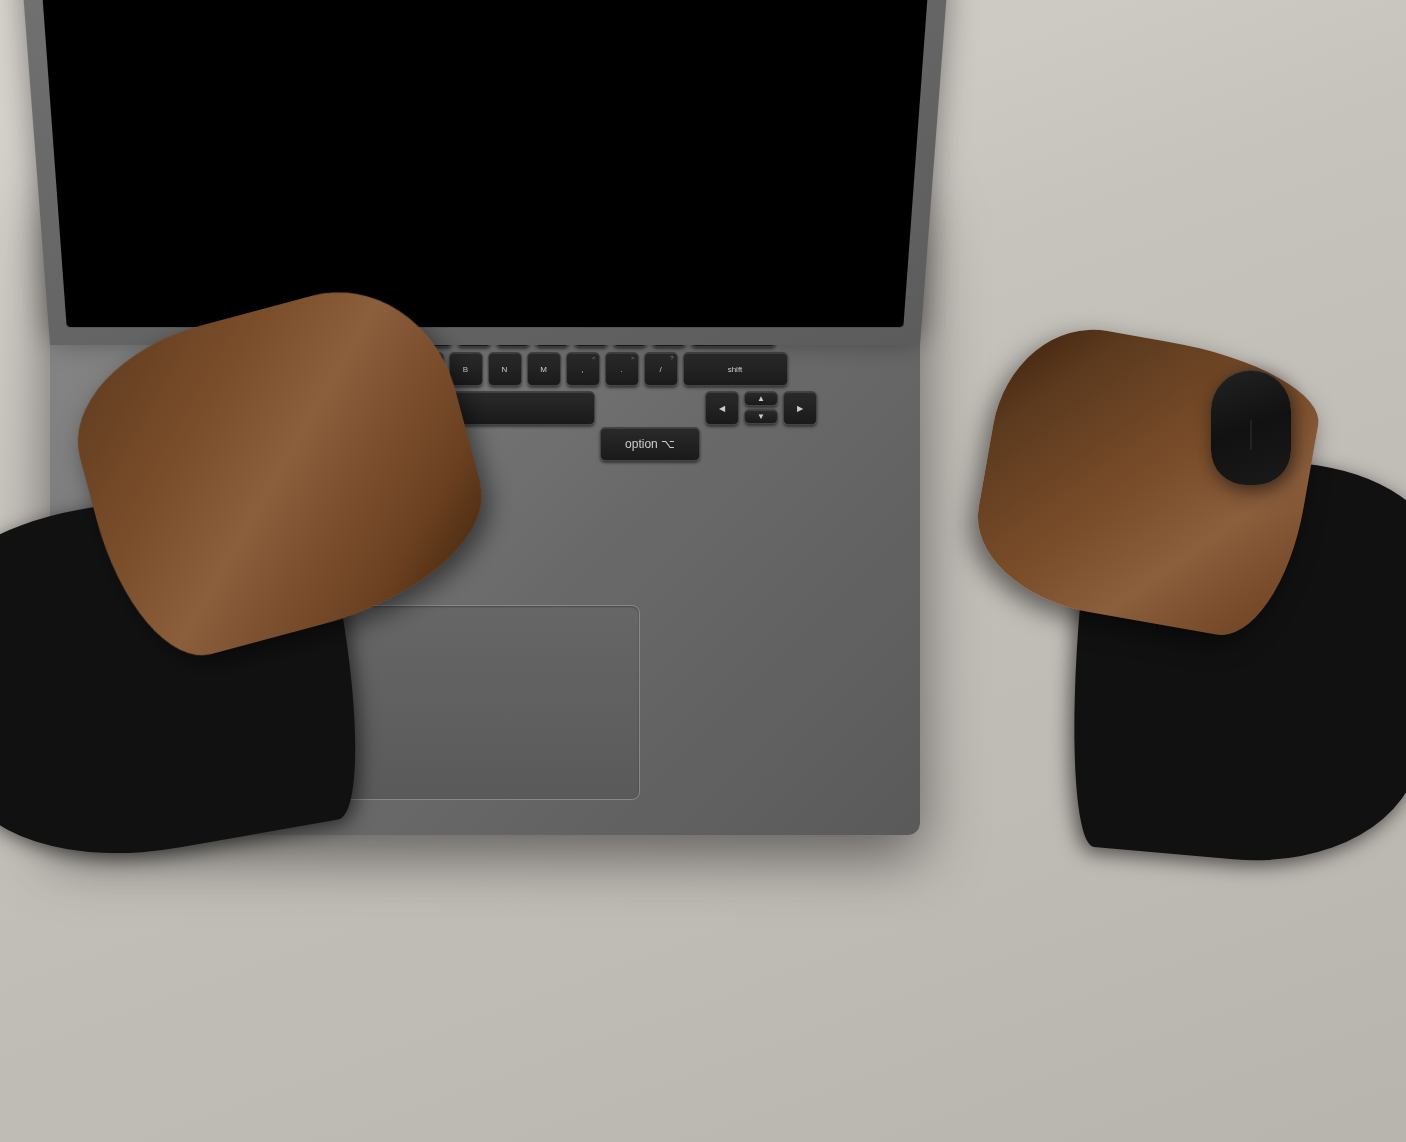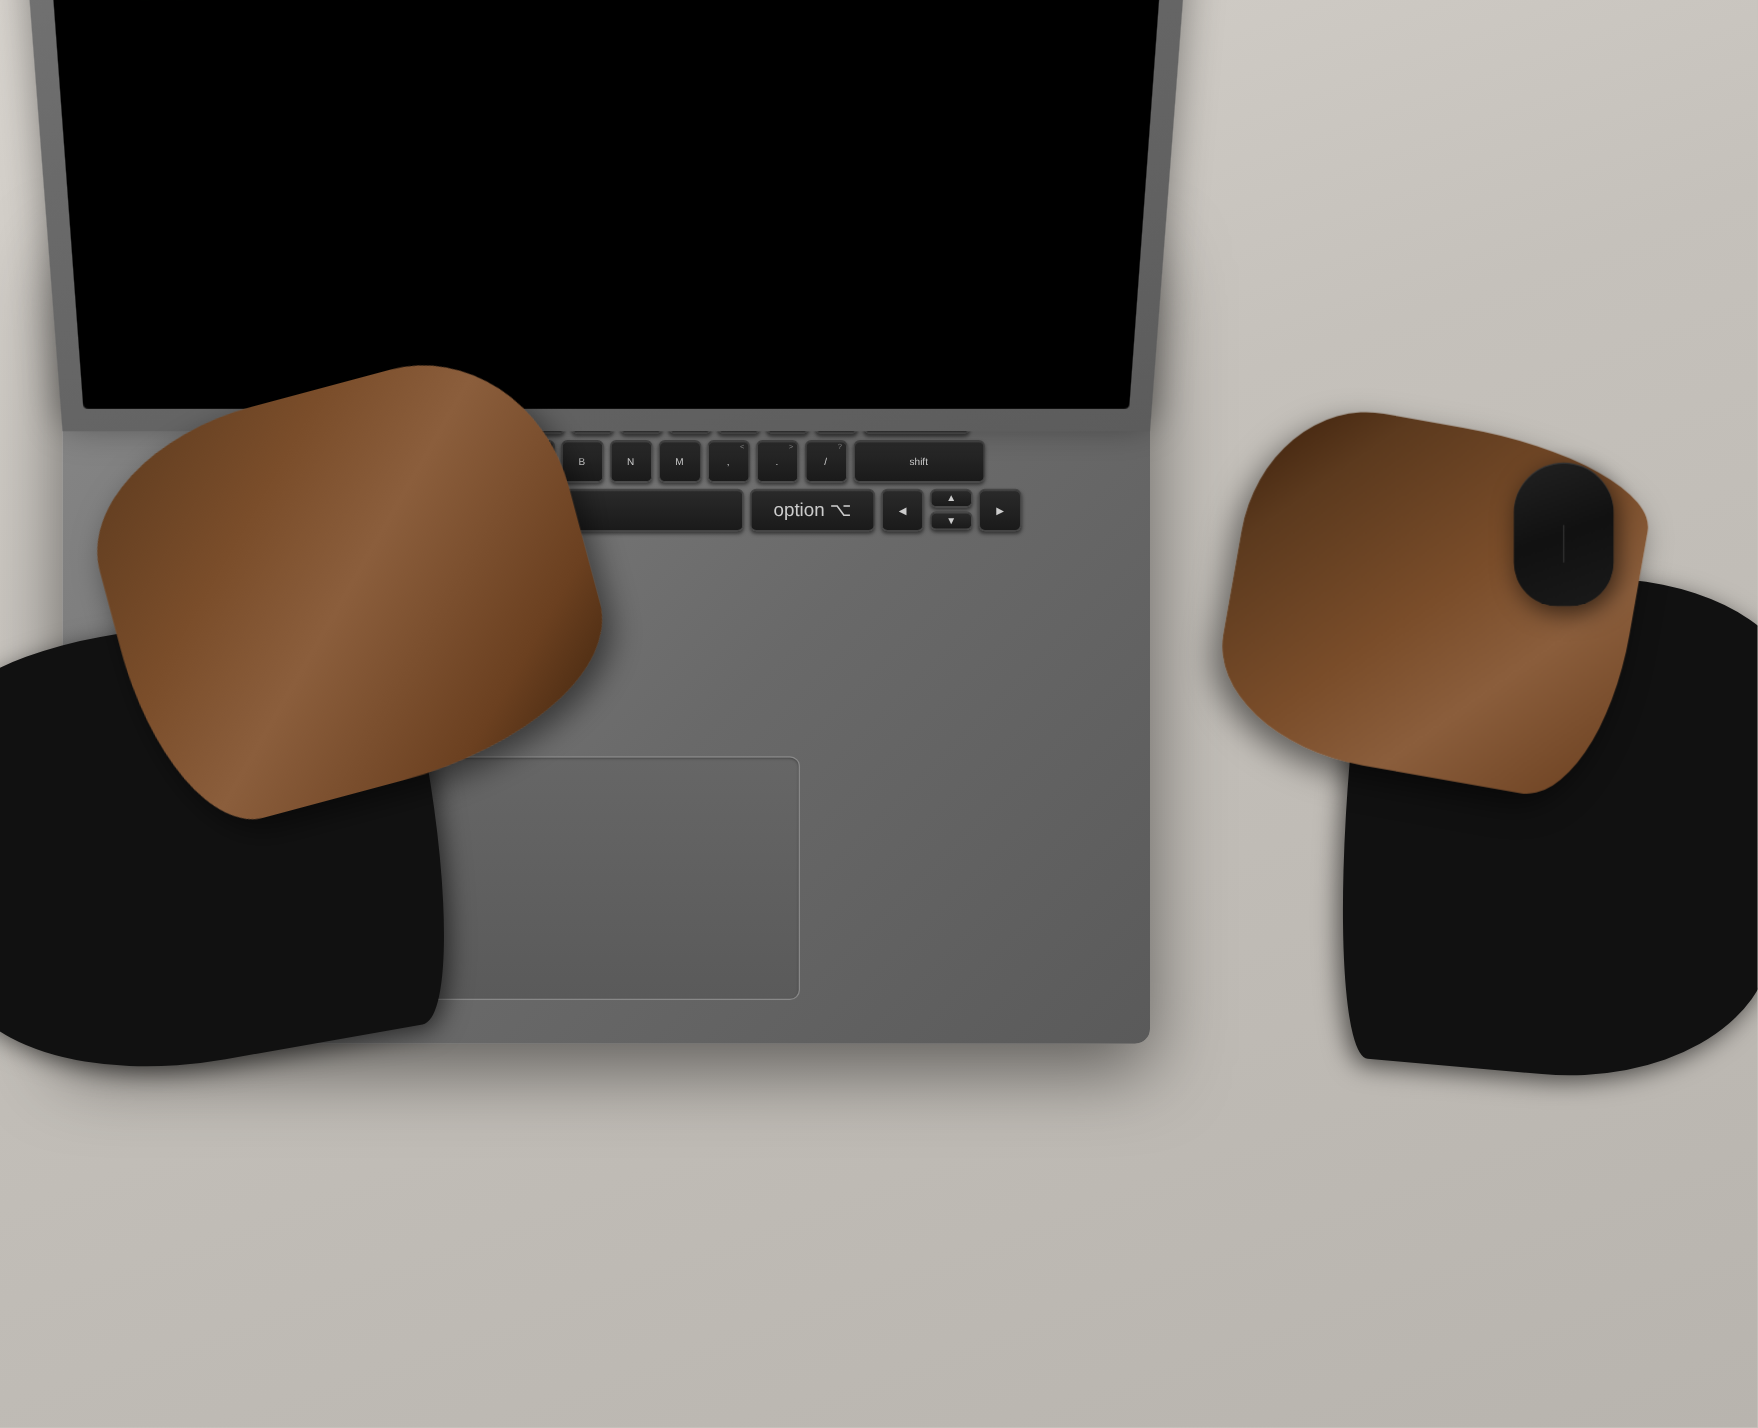--- a/index.html
+++ b/index.html
@@ -320,21 +320,21 @@
         <div class="key"><span class="key-top">?</span>/</div>
         <div class="key shift-key" style="font-size:8px;">shift</div>
       </div>
 
       <div class="key-row">
         <div class="key" style="font-size:8px;">fn</div>
         <div class="key" style="font-size:8px;">ctrl</div>
         <div class="key" style="font-size:8px;">⌥</div>
         <div class="key widest" style="font-size:9px;">⌘ command</div>
         <div class="key space"></div>
-        <div class="key widest" style="font-size:15px;">option ⌥</div>
+        <div class="key widest" style="font-size:12px;margin-top:36px;">option ⌥</div>
         <div class="key">◀</div>
         <div style="display:flex; flex-direction:column; gap:3px;">
           <div class="key" style="height:15px; min-width:34px;">▲</div>
           <div class="key" style="height:15px; min-width:34px;">▼</div>
         </div>
         <div class="key">▶</div>
       </div>
     </div>
 
     <div class="trackpad"></div>

